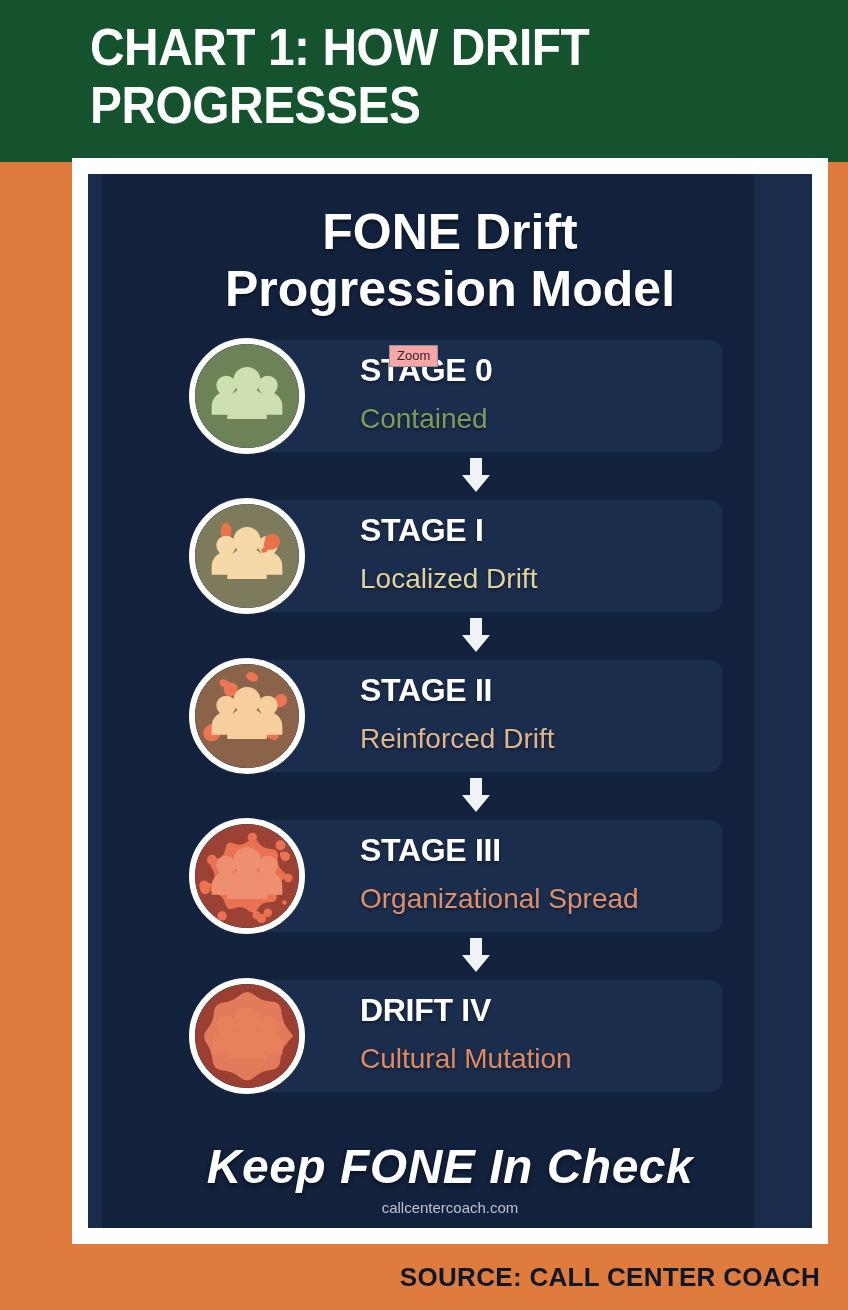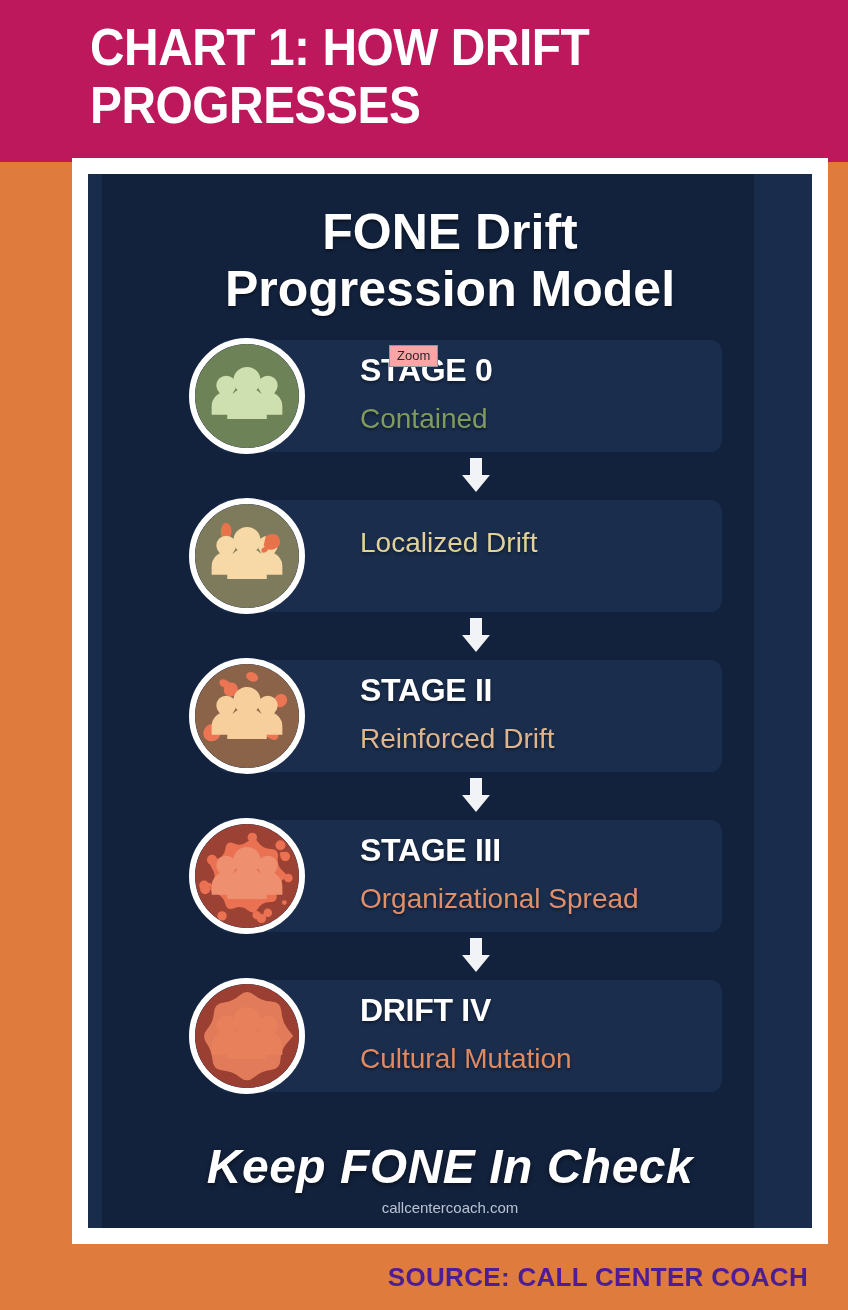--- a/index.html
+++ b/index.html
@@ -21,21 +21,21 @@
     background: #e07b3e;
     overflow: hidden;
   }
 
   
   .banner {
     position: absolute;
     left: 0; top: 0;
     width: 848px;
     height: 162px;
-    background: #be185d;
+    background: #14532d;
     text-decoration: underline;
   }
   .banner-title {
     position: absolute;
     left: 90px;
     top: 18px;
     width: 720px;
     color: #ffffff;
     font-family: "Liberation Sans Narrow", "Liberation Sans", sans-serif;
     font-weight: bold;
@@ -213,23 +213,23 @@
     color: #b9c3d3;
     font-family: "Liberation Sans", sans-serif;
     font-size: 15px;
     line-height: 20px;
     margin-top: 4px;
   }
 
   
   .source {
     position: absolute;
-    right: 40px;
+    right: 28px;
     bottom: 18px;
-    color: #4c1d95;
+    color: #0f172a;
     font-family: "Liberation Sans Narrow", "Liberation Sans", sans-serif;
     font-weight: bold;
     font-size: 26px;
     line-height: 30px;
     letter-spacing: 0.3px;
     text-transform: uppercase;
   }
 </style>
 </head>
 <body>
@@ -301,20 +301,21 @@
     <path d="M56 68 v-8 a14 14 0 0 1 28 0 v8 z" fill="#f6d9a6"></path>
     <circle cx="50" cy="35" r="13" fill="#f6d9a6"></circle>
     <path d="M31 72 v-11 a19 19 0 0 1 38 0 v11 z" fill="#f6d9a6"></path>
   <path d="M68 31 q10 -5 13 2 q3 7 -4 10 q-7 3 -11 -3 z" fill="#e8724a"></path>
                       <ellipse cx="67" cy="44" rx="3.4" ry="2.4" fill="#e8724a" transform="rotate(-30 67 44)"></ellipse>
                     </g>
     </svg>
                 </div>
               </div>
               <div class="stage-text">
+                <div class="stage-num">STAGE I</div>
                 <div class="stage-label" style="color: rgb(224, 210, 154);">Localized Drift</div>
               </div>
               <div class="arrow"><svg width="38" height="38" viewBox="0 0 38 38" aria-hidden="true">
     <path d="M13 2 h12 v17 h8 L19 36 L5 19 h8 z" fill="#f1f3f6"></path>
   </svg></div>
             </div>
             <div class="stage-row">
               <div class="stage-card"></div>
               <div class="stage-icon-wrap">
                 <div class="stage-circle">

